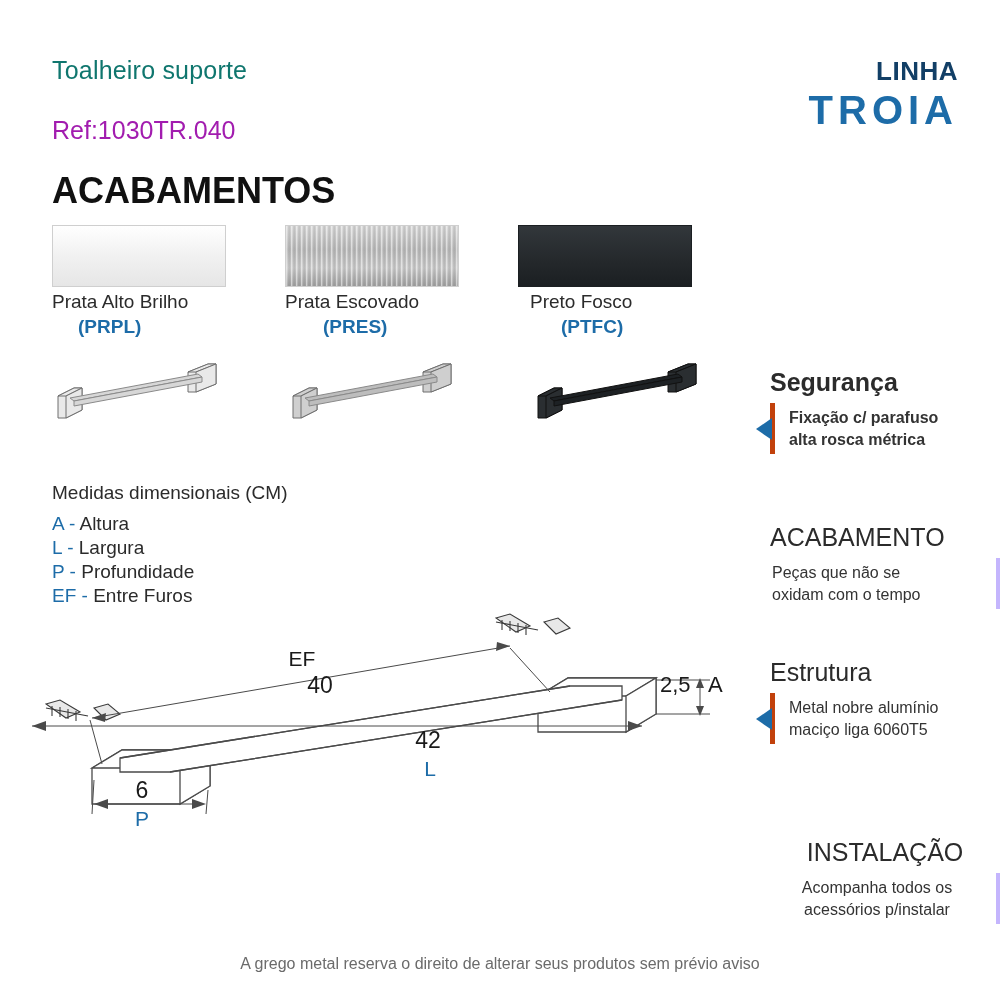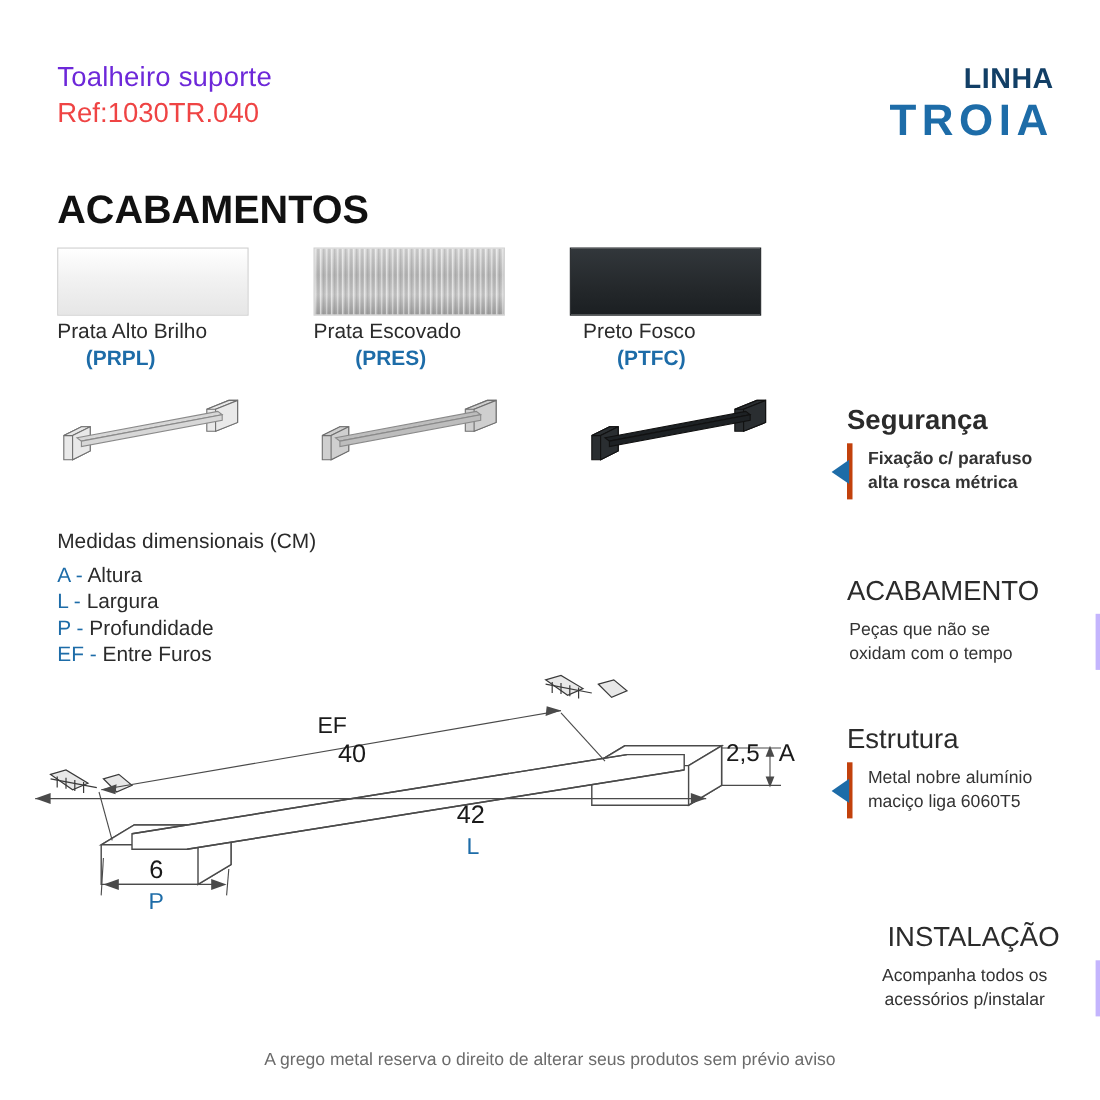--- a/index.html
+++ b/index.html
@@ -14,27 +14,27 @@
     font-family: "Liberation Sans", sans-serif;
     color: #1a1a1a;
     overflow: hidden;
   }
   .abs { position: absolute; }
 
   
   #product-title {
     left: 52px; top: 56px;
     font-size: 25px;
-    color: #6d28d9;
+    color: #0f766e;
     letter-spacing: 0.2px;
   }
   #product-ref {
-    left: 52px; top: 89px;
+    left: 52px; top: 116px;
     font-size: 25px;
-    color: #ef4444;
+    color: #a21caf;
   }
   #brand-line {
     right: 42px; top: 56px;
     text-align: center;
     font-size: 26px;
     font-weight: bold;
     color: #123f66;
     letter-spacing: 0.5px;
   }
   #brand-name {

